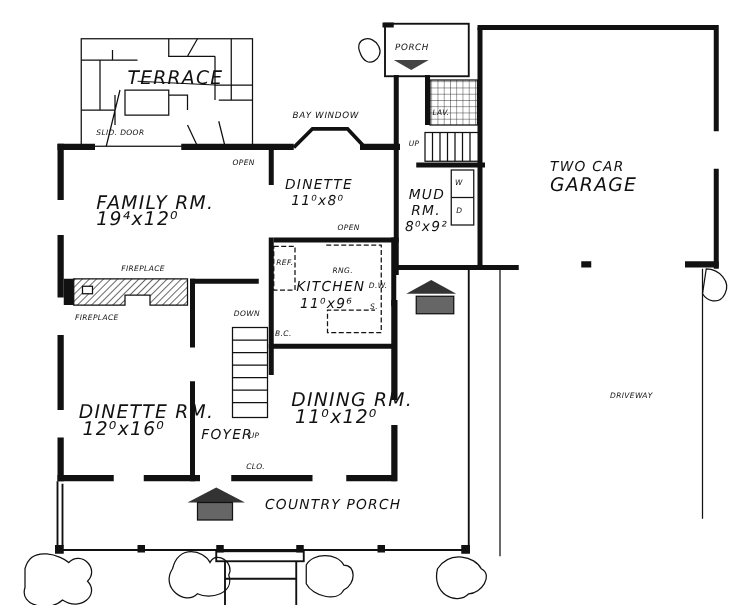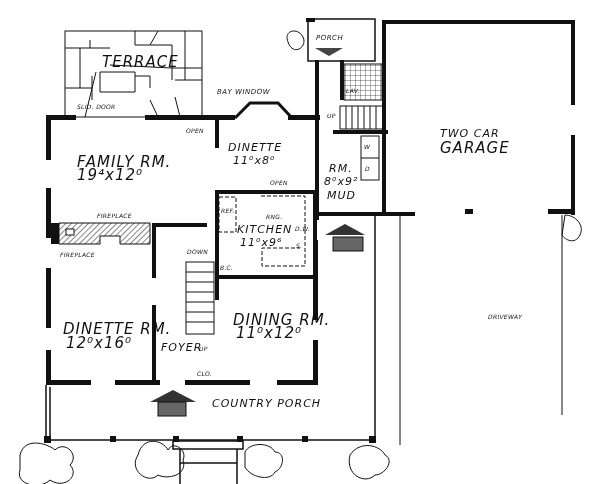--- a/index.html
+++ b/index.html
@@ -134,31 +134,31 @@
     <path d="M138 455 c5 -20 25 -15 30 -5 c5 -10 20 0 15 10 c5 15 -15 20 -25 15 c-10 10 -30 -5 -20 -20 z"></path>
     <path d="M245 452 c5 -10 25 -10 30 0 c10 0 10 15 0 20 c-5 10 -25 5 -30 -5 z"></path>
     <path d="M350 455 c10 -15 30 -10 35 0 c10 5 0 20 -10 20 c-10 10 -30 0 -25 -20 z"></path>
     <path d="M288 42 c-5 -12 10 -15 15 -5 c5 10 -10 20 -15 5 z"></path>
     <path d="M565 215 c10 0 20 10 15 20 c-5 10 -15 5 -18 0 z"></path>
   </g>
 </svg>
 
 <div class="lbl lg" style="left:102px;top:55px;">TERRACE</div>
 <div class="lbl xs" style="left:77px;top:104px;">SLID. DOOR</div>
-<div class="lbl sm" style="left:217px;top:89px;">BAY WINDOW</div>
+<div class="lbl sm" style="left:234px;top:89px;">BAY WINDOW</div>
 <div class="lbl xs" style="left:186px;top:128px;">OPEN</div>
 <div class="lbl xs" style="left:270px;top:180px;">OPEN</div>
 
 <div class="lbl lg" style="left:77px;top:155px;">FAMILY RM.</div>
 <div class="lbl lg" style="left:77px;top:168px;">19⁴x12⁰</div>
 
 <div class="lbl md" style="left:228px;top:142px;text-align:center;">DINETTE</div>
 <div class="lbl md" style="left:233px;top:155px;">11⁰x8⁰</div>
 
-<div class="lbl md" style="left:327px;top:150px;margin-top:40px;">MUD</div>
+<div class="lbl md" style="left:327px;top:150px;">MUD</div>
 <div class="lbl md" style="left:329px;top:163px;">RM.</div>
 <div class="lbl md" style="left:324px;top:176px;">8⁰x9²</div>
 
 <div class="lbl md" style="left:440px;top:128px;">TWO CAR</div>
 <div class="lbl lg" style="left:440px;top:141px;">GARAGE</div>
 
 <div class="lbl sm" style="left:316px;top:35px;">PORCH</div>
 <div class="lbl xs" style="left:346px;top:88px;">LAV.</div>
 <div class="lbl xs" style="left:327px;top:113px;">UP</div>
 <div class="lbl xs" style="left:364px;top:144px;">W</div>

